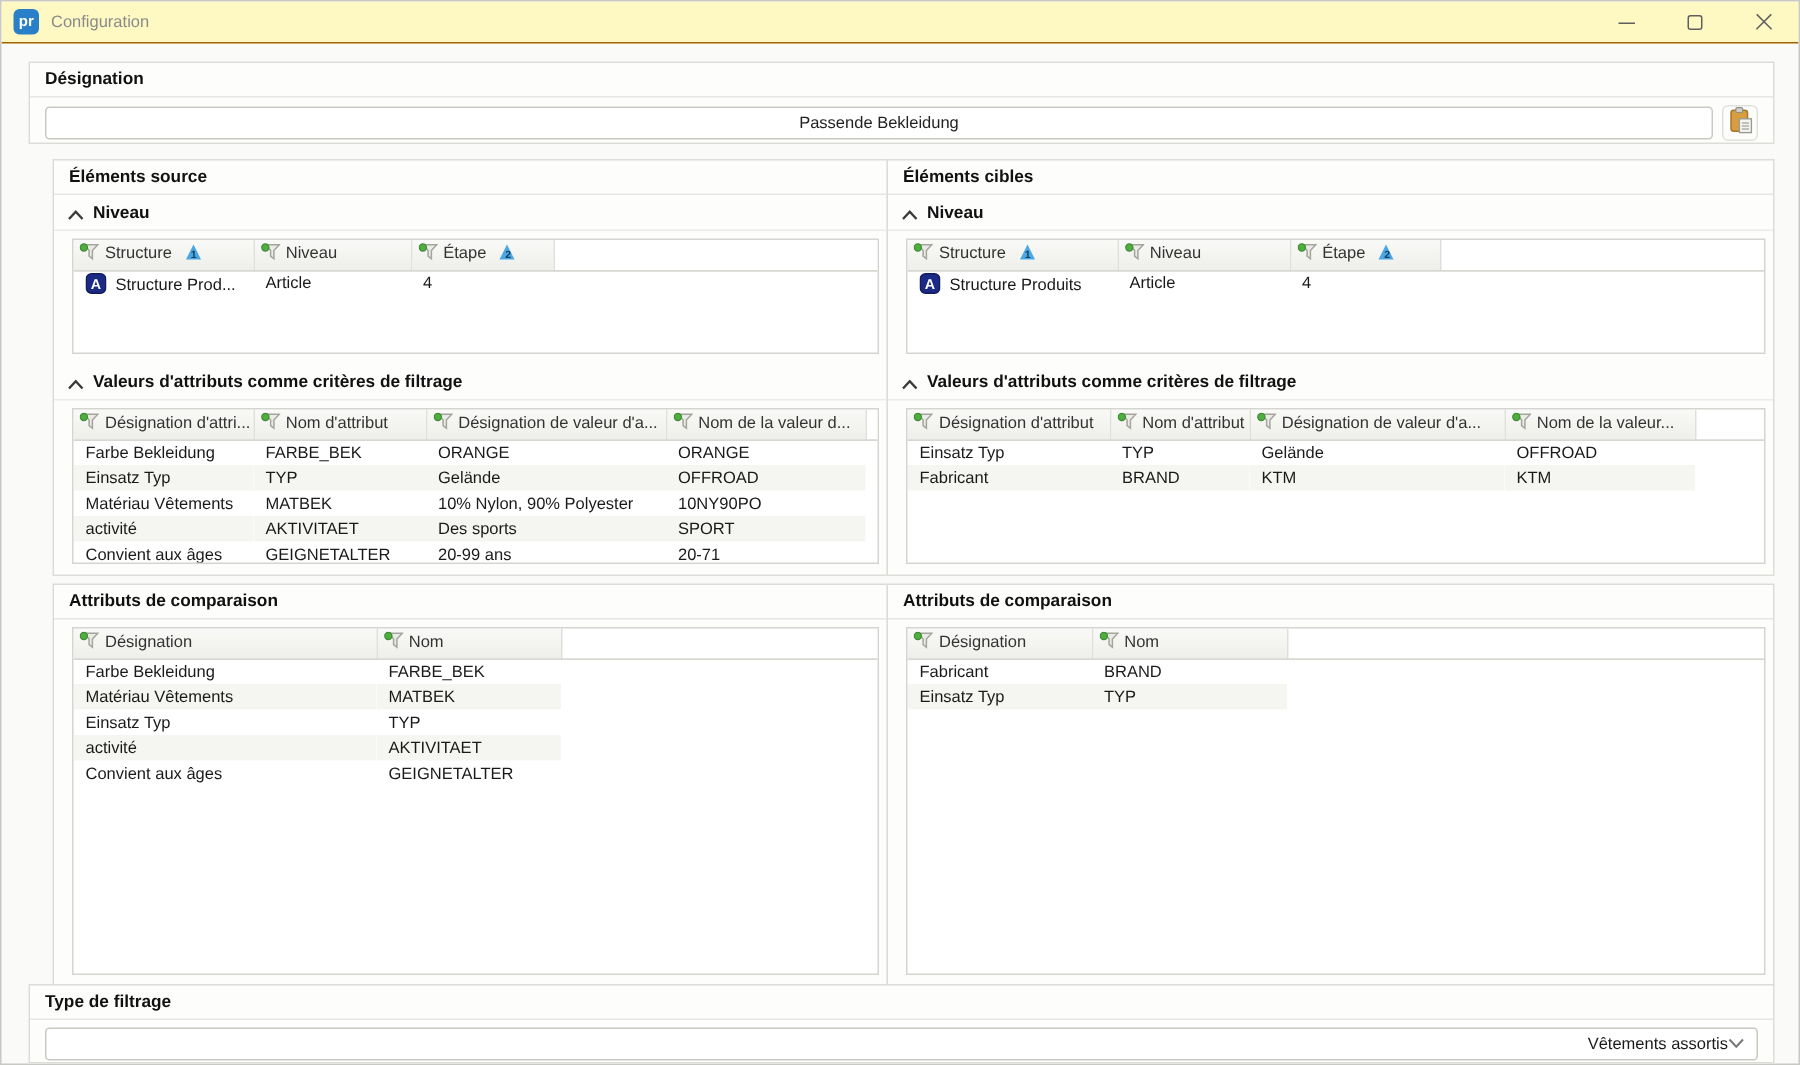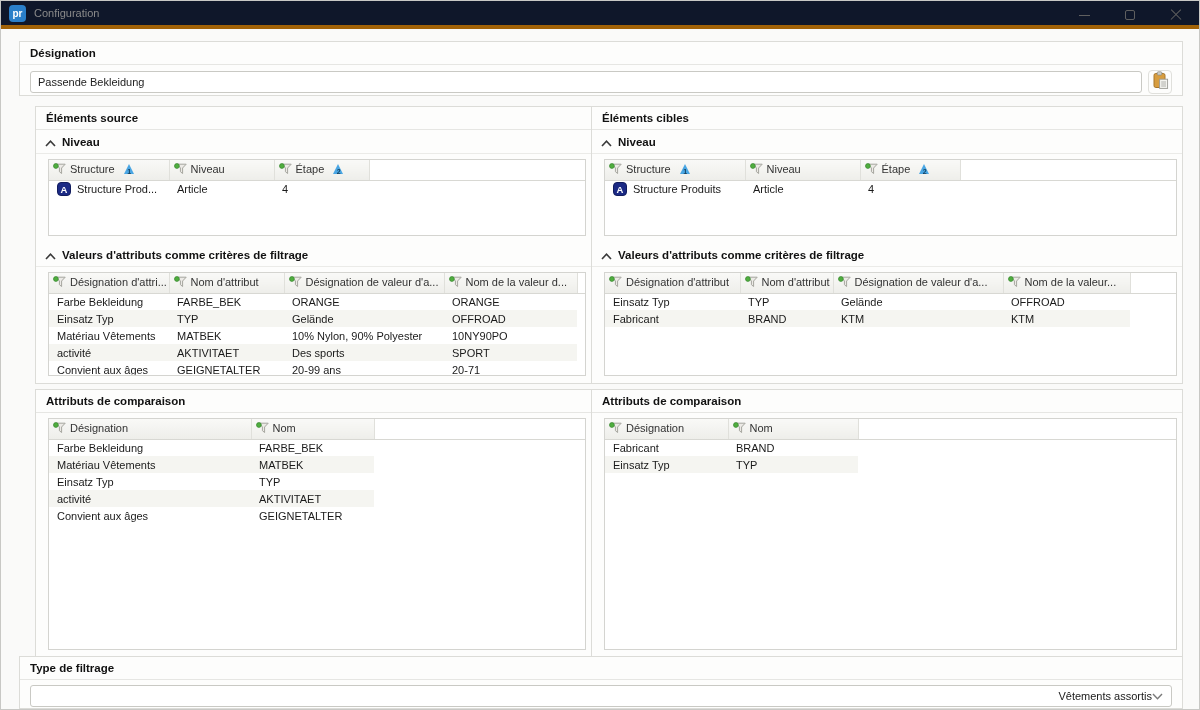--- a/index.html
+++ b/index.html
@@ -5,21 +5,21 @@
   * { margin:0; padding:0; box-sizing:border-box; }
   html,body { background:#e9e9e9; }
   .window {
     position:relative; width:1200px; height:710px; overflow:hidden;
     background:#fafaf9; border:1px solid #c8c8c5;
     font-family:"Liberation Sans", sans-serif; font-size:11px; color:#1a1a1a;
   }
   
   .titlebar {
     position:absolute; left:0; top:0; width:100%; height:28px;
-    background:#0f172a; border-bottom:4px solid #a16207;
+    background:#fef9c3; border-bottom:1px solid #a16207;
     display:flex; align-items:center; padding-left:8px;
   }
   .applogo {
     width:17px; height:17px; border-radius:4px; background:var(--accent_blue,#2a7fc9);
     color:#fff; font-size:10px; font-weight:bold; display:flex; align-items:center; justify-content:center;
   }
   .wtitle { margin-left:8px; color:#8a8a8a; font-size:11px; }
   .wincontrols { position:absolute; right:0; top:0; height:28px; display:flex; }
   .wbtn { width:46px; height:28px; display:flex; align-items:center; justify-content:center; cursor:default; }
   .glyph-min { width:11px; height:1px; background:#5f5f5f; display:block; }
@@ -39,21 +39,21 @@
   .section-header {
     font-weight:bold; font-size:11.5px; color:#111;
     padding:5px 10px 3px 9px; line-height:15px; border-bottom:1px solid #ebebe8;
     display:flex; align-items:center; gap:6px; cursor:default;
   }
   .section-header .caret { display:inline-flex; margin-top:1px; }
   .designation-group { position:absolute; left:18px; top:40px; width:1164px; height:55px; }
   .field-row { display:flex; align-items:center; padding:5px 10px 0 10px; gap:6px; }
   .textfield {
     flex:1; height:22px; border:1px solid #c9c9c4; border-radius:3px; background:#fff;
-    font-family:"Liberation Sans",sans-serif; font-size:11px; color:#222; padding:0 7px; outline:none;
+    font-family:"Liberation Sans",sans-serif; font-size:11px; color:#222; padding:0 7px; outline:none;text-align:center;
   }
   .icon-btn {
     width:24px; height:24px; border:1px solid #e0e0dc; border-radius:4px; background:transparent;
     display:flex; align-items:center; justify-content:center; cursor:pointer;
   }
   
   .col { position:absolute; top:105px; }
   .col.left  { left:34px;  width:557px; }
   .col.right { left:590px; width:592px; }
   .col .groupbox + .groupbox { margin-top:5px; }

